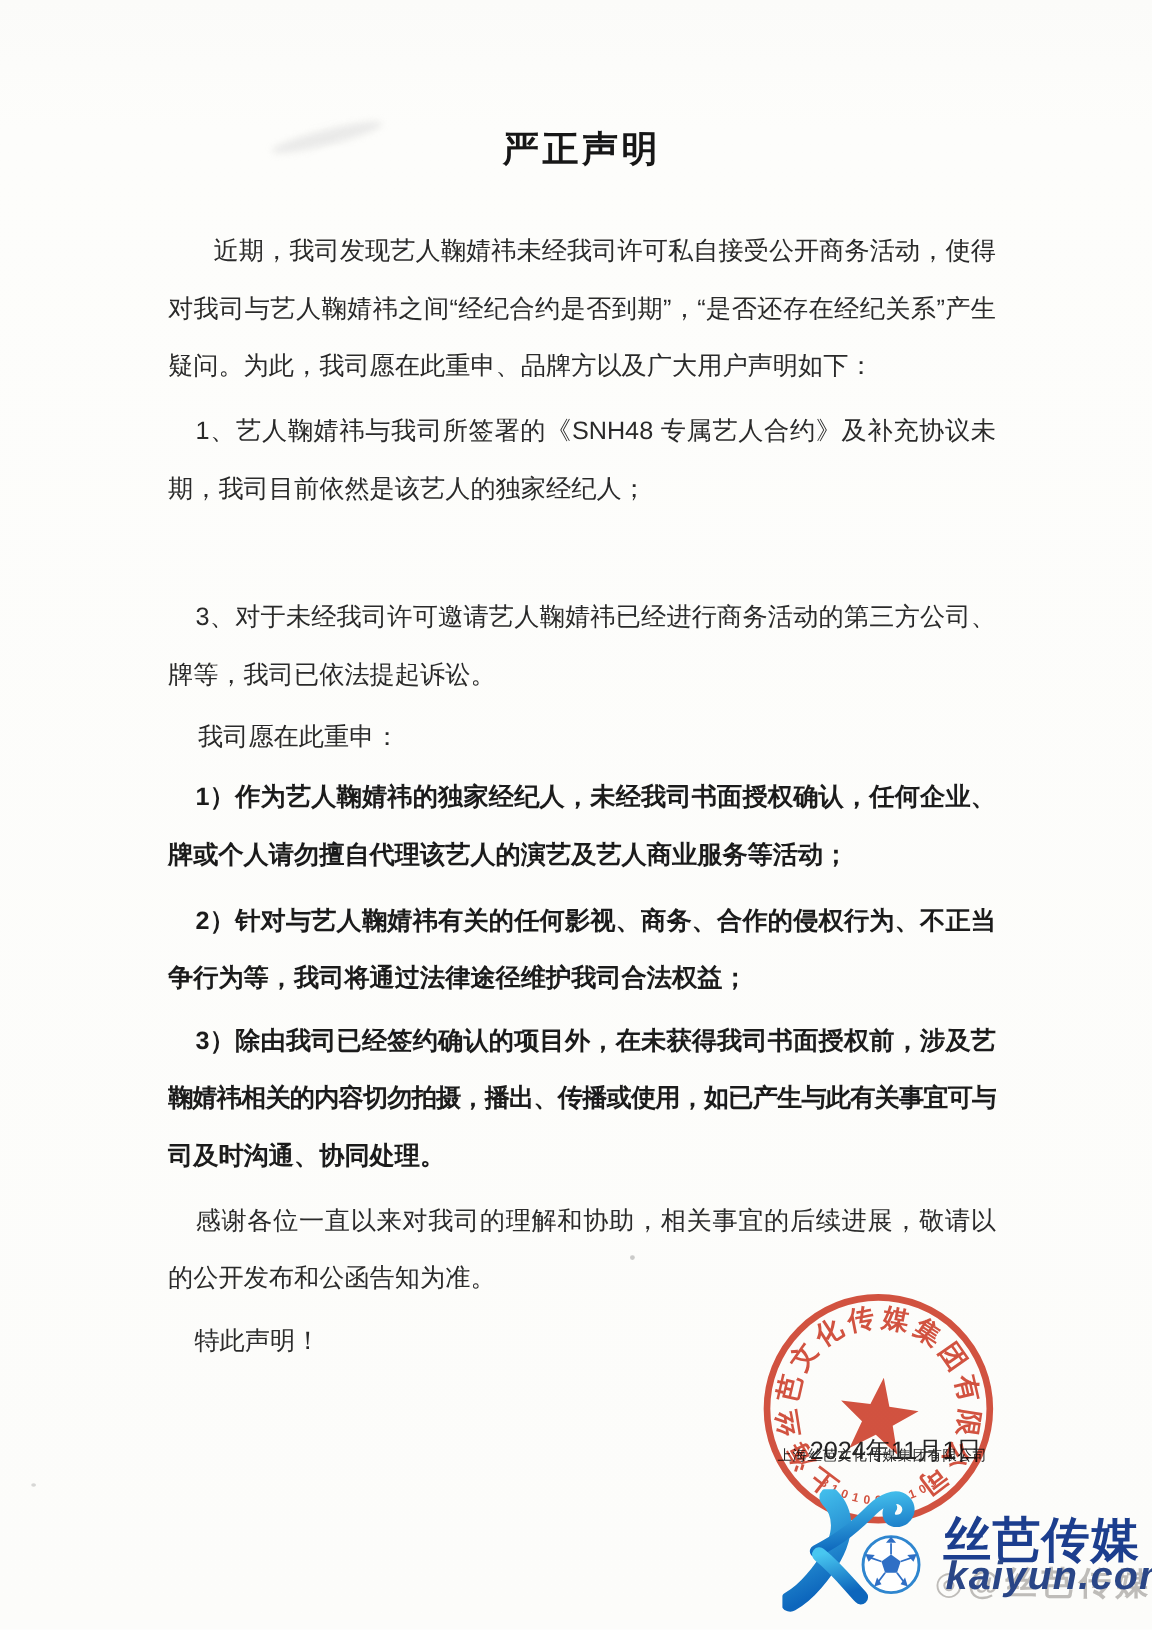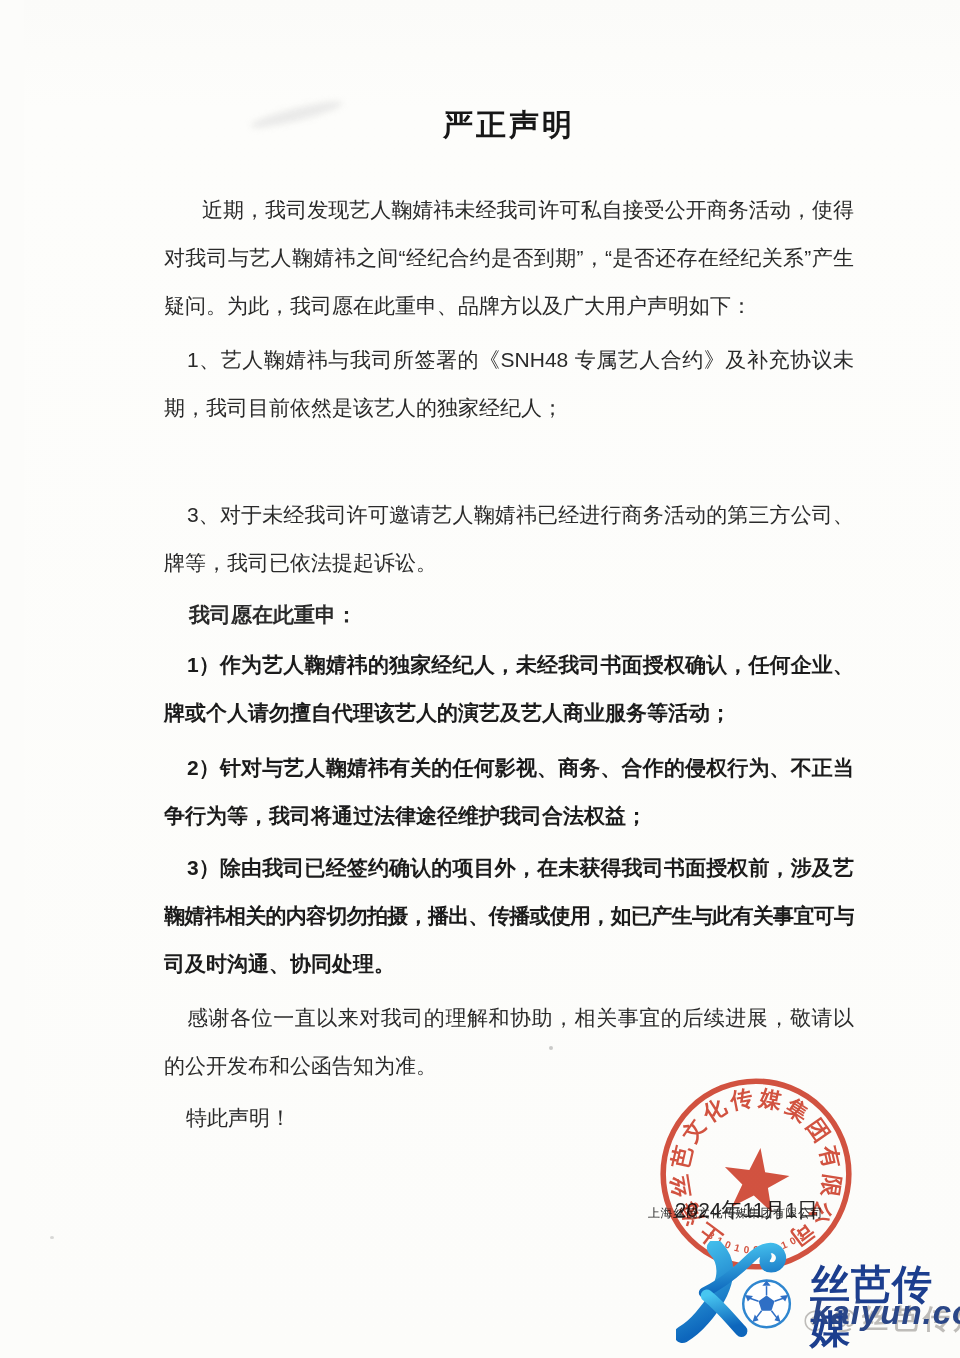--- a/index.html
+++ b/index.html
@@ -2,34 +2,34 @@
 <html><head>
 <meta charset="utf-8">
 <style>
   html,body{margin:0;padding:0;}
   body{
     width:960px;height:1358px;position:relative;overflow:hidden;
     background:#fcfcfa;
     font-family:"Liberation Sans","DejaVu Sans",sans-serif;
     color:#262626;
   }
-  .page{position:absolute;inset:0;background:linear-gradient(180deg,#fbfbf9 0%,#fdfdfb 8%,#fcfcfa 100%);margin-left:24px;}
+  .page{position:absolute;inset:0;background:linear-gradient(180deg,#fbfbf9 0%,#fdfdfb 8%,#fcfcfa 100%);}
   
   .title{
     position:absolute;left:140px;top:104px;width:690px;
     text-align:center;font-size:30px;font-weight:800;letter-spacing:3px;color:#171717;
     line-height:42px;
   }
   
   .para{position:absolute;left:140px;width:690px;font-size:21px;line-height:48px;color:#2a2a2a;}
   .para.bold{font-weight:700;color:#1b1b1b;}
   .line{height:48px;white-space:nowrap;}
   .line.just{white-space:normal;text-align:justify;text-align-last:justify;overflow:hidden;}
   .ind38{padding-left:38px;}
-  .ind25{padding-left:25px;font-weight:bold;}
+  .ind25{padding-left:25px;}
   .ind23{padding-left:23px;}
   .ind22{padding-left:22px;}
   .tight{letter-spacing:-1px;}
   
   .sig-company{position:absolute;right:137px;top:1199px;font-size:12px;line-height:28px;color:#242424;letter-spacing:.5px;}
   .sig-date{position:absolute;right:142px;top:1196px;font-size:21px;line-height:28px;color:#242424;}
   
   .seal{position:absolute;left:621px;top:1063px;width:222px;height:222px;mix-blend-mode:multiply;opacity:.9;}
   .seal svg{width:100%;height:100%;}
   .seal text{font-family:"Liberation Sans","DejaVu Sans",sans-serif;font-weight:700;}

